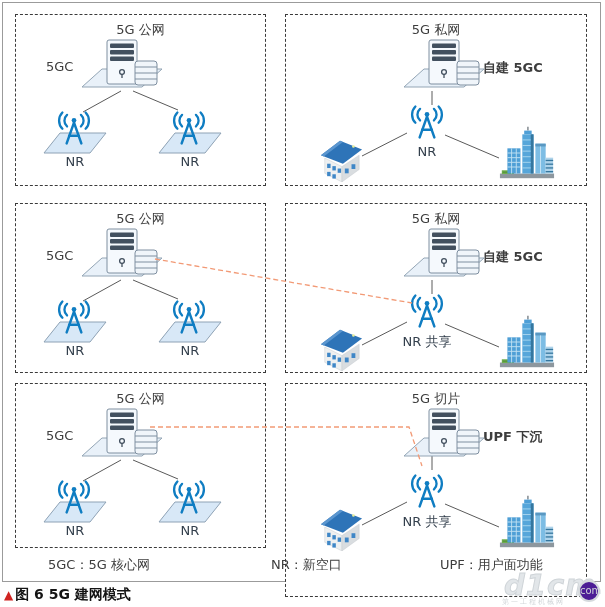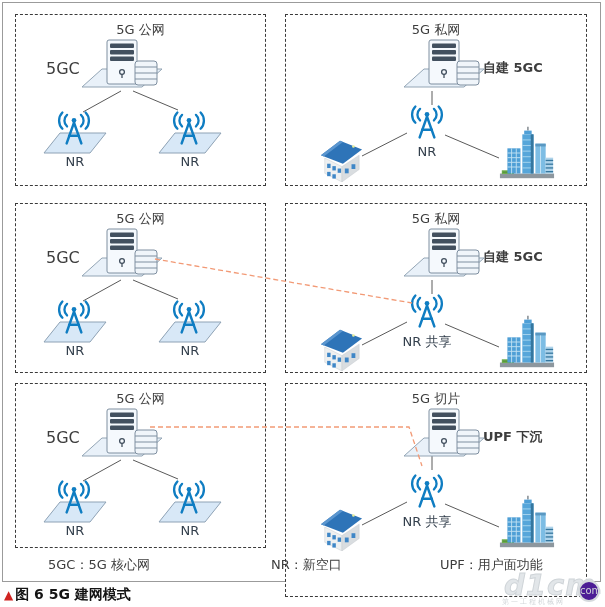--- a/index.html
+++ b/index.html
@@ -3,21 +3,21 @@
 <meta charset="utf-8">
 <style>
   html,body{margin:0;padding:0;background:#fff;}
   #stage{position:relative;width:605px;height:607px;background:#fff;overflow:hidden;
          font-family:"DejaVu Sans","Liberation Sans",sans-serif;}
   #frame{position:absolute;left:2px;top:2px;width:597px;height:578px;border:1px solid #9b9b9b;background:#fff;}
   .panel{position:absolute;border:1.5px dashed #3a3a3a;box-sizing:border-box;background:#fff;}
   .panel.colL{left:15px;width:251px;}
   .panel.colR{left:285px;width:302px;}
   .panel-title{position:absolute;left:0;right:0;top:6px;text-align:center;font-size:13px;color:#3d3d3d;}
-  .core-label{position:absolute;left:30px;top:44px;font-size:16px;color:#3d3d3d;}
+  .core-label{position:absolute;left:30px;top:44px;font-size:13px;color:#3d3d3d;}
   .side-label{position:absolute;font-size:13px;color:#3d3d3d;white-space:nowrap;font-weight:bold;}
   .nr-label{position:absolute;text-align:center;font-size:13px;color:#333f4c;white-space:nowrap;}
   .icon{position:absolute;}
   .wires{position:absolute;left:0;top:0;width:100%;height:100%;pointer-events:none;}
   .wires line{stroke:#5a5a5a;stroke-width:1;}
   #overlay{position:absolute;left:0;top:0;width:605px;height:607px;pointer-events:none;z-index:5;}
   #legend{position:absolute;left:0;top:556px;width:597px;height:18px;font-size:13px;color:#3d3d3d;text-decoration:underline;}
   .legend-item{position:absolute;white-space:nowrap;}
   #caption{position:absolute;left:4px;top:586px;font-size:14px;font-weight:bold;color:#141414;}
   #caption .tri{color:#d02421;font-size:12px;margin-right:2px;}

